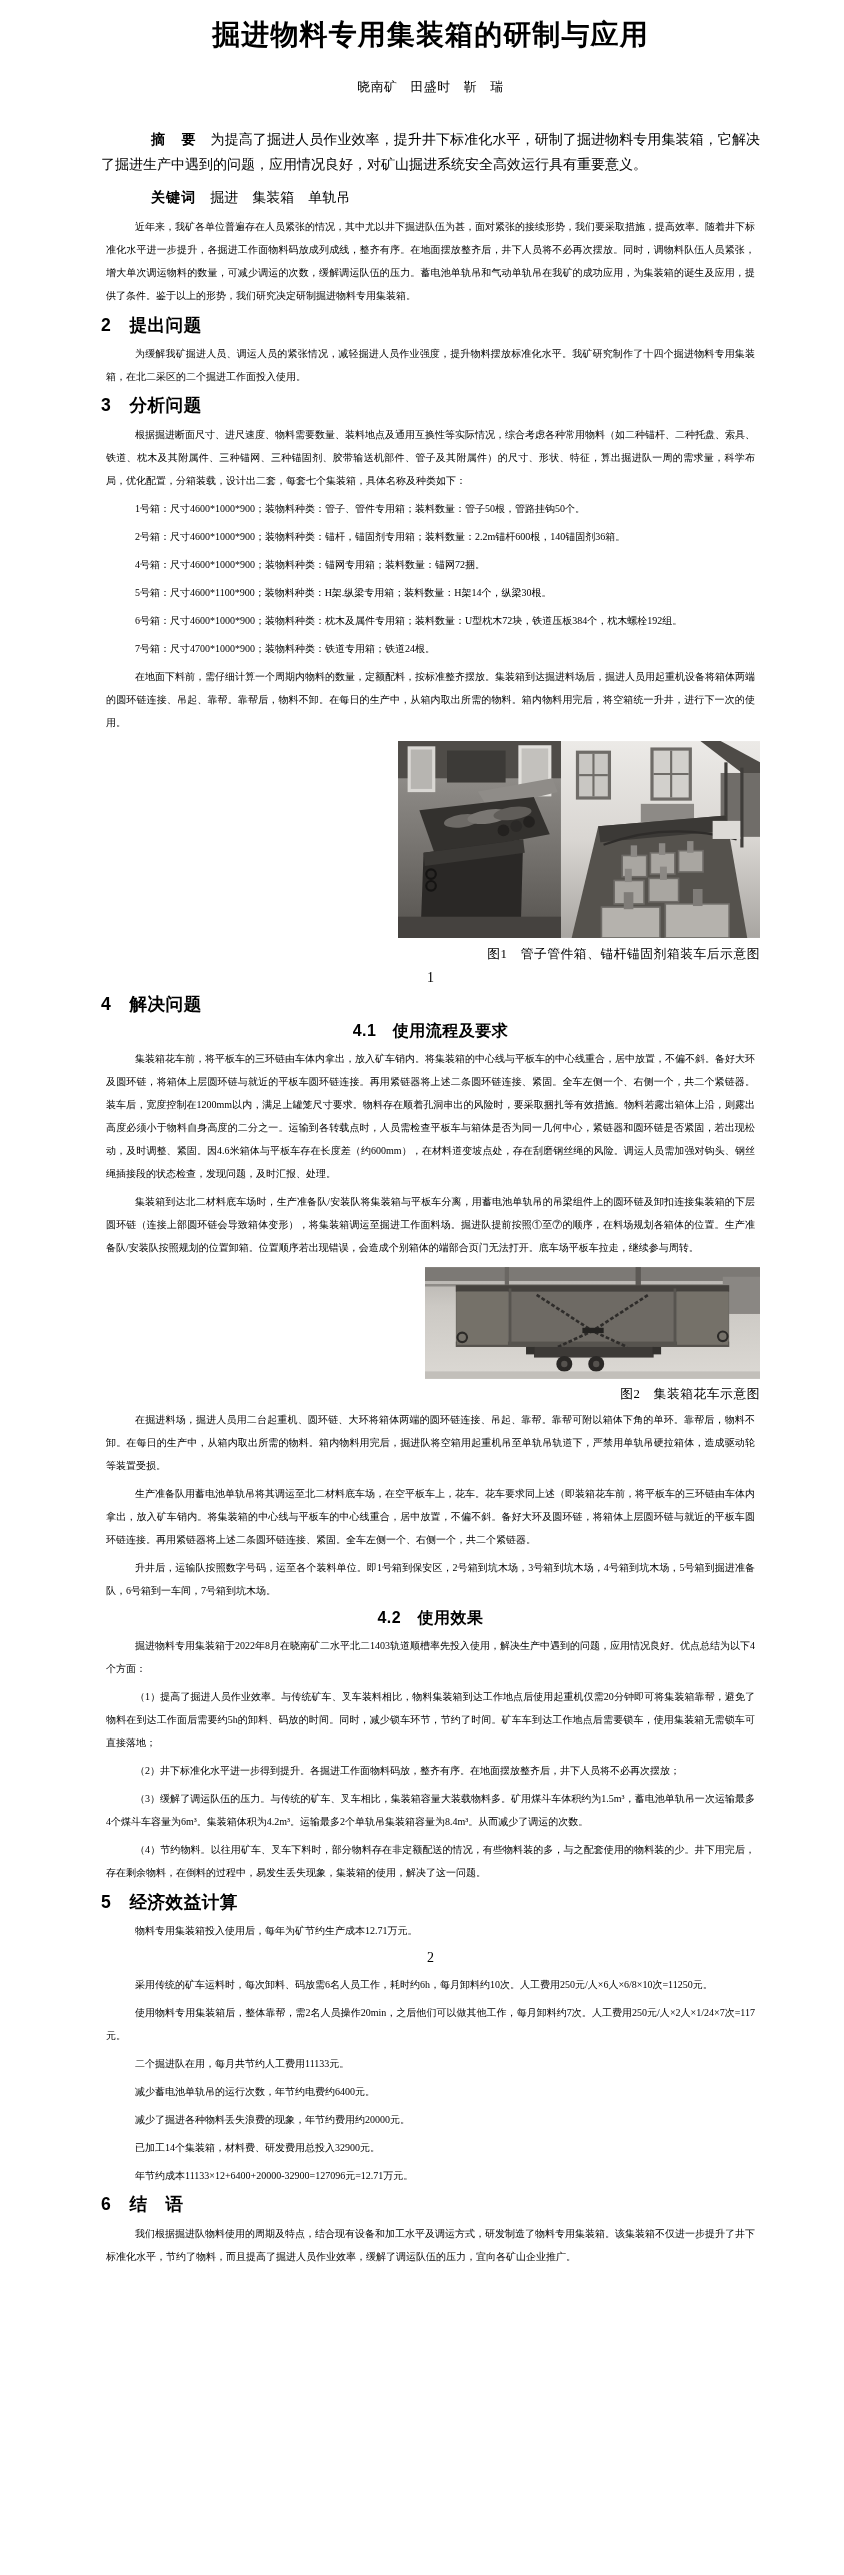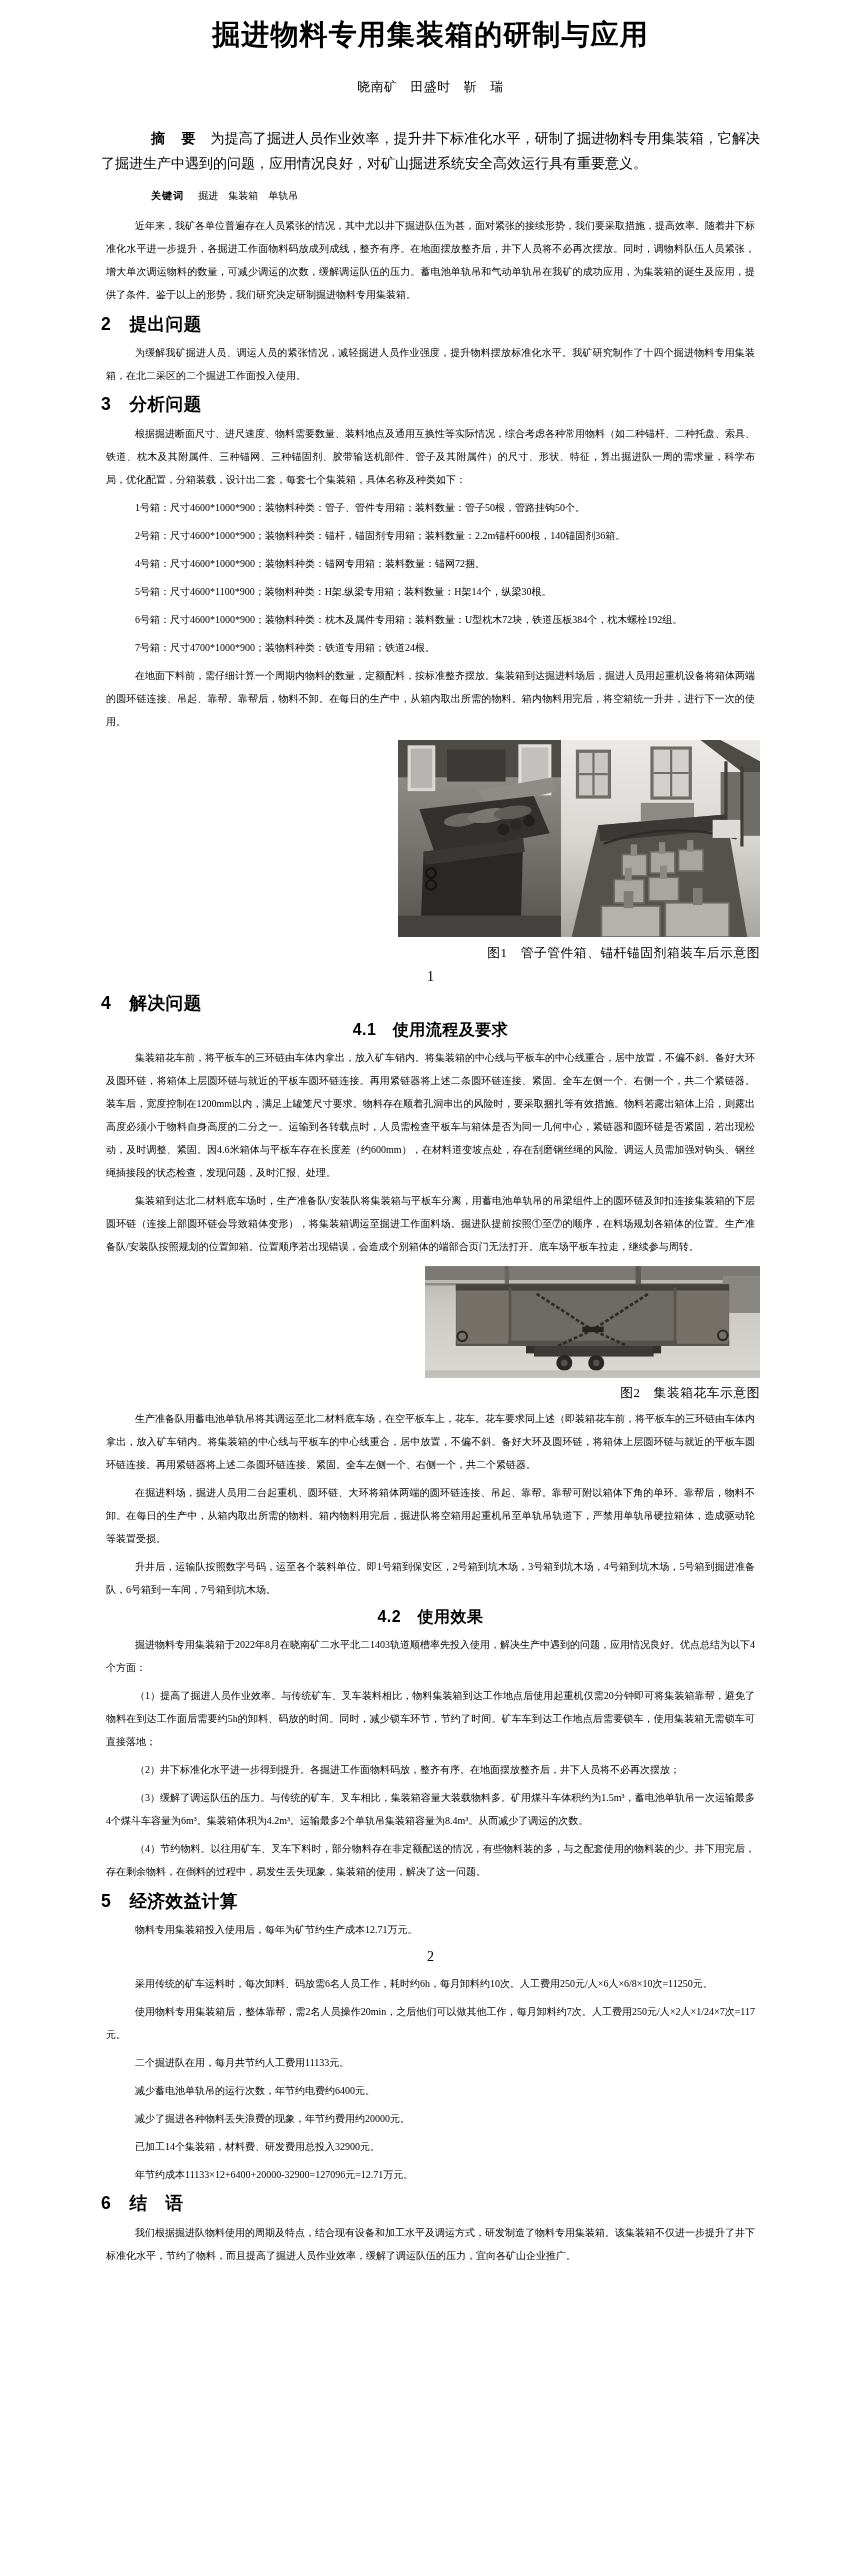--- a/index.html
+++ b/index.html
@@ -31,28 +31,28 @@
     letter-spacing:0.5px;
   }
   .abstract {
     margin:31px 0 0 0;
     font-size:14px;
     line-height:24.5px;
     text-indent:50px;
     text-align:justify;
   }
   .inline-label {
-    font-family:Liberation Mono, monospace;
+    font-family:Liberation Sans, sans-serif;
     font-weight:bold;
     margin-right:14px;
     letter-spacing:1.1px;
   }
   .keywords {
     margin:7.4px 0 0 0;
-    font-size:10px;
+    font-size:14px;
     line-height:24.5px;
     text-indent:50px;
   }
   h2.sec {
     font-family:"Liberation Sans","DejaVu Sans",sans-serif;
     font-weight:bold;
     font-size:17.6px;
     line-height:23.4px;
     margin:6.4px 0 3.2px 0;
     letter-spacing:0.5px;
@@ -253,22 +253,22 @@
         <circle cx="262" cy="182" r="15" fill="#2a2826"></circle>
         <circle cx="322" cy="182" r="15" fill="#2a2826"></circle>
         <circle cx="262" cy="182" r="6" fill="#55524e"></circle>
         <circle cx="322" cy="182" r="6" fill="#55524e"></circle>
         <rect x="0" y="196" width="630" height="14" fill="#c2bfba"></rect>
       </svg>
     </div>
     <figcaption>图2　集装箱花车示意图</figcaption>
   </figure>
 
+  <p class="body">在掘进料场，掘进人员用二台起重机、圆环链、大环将箱体两端的圆环链连接、吊起、靠帮。靠帮可附以箱体下角的单环。靠帮后，物料不卸。在每日的生产中，从箱内取出所需的物料。箱内物料用完后，掘进队将空箱用起重机吊至单轨吊轨道下，严禁用单轨吊硬拉箱体，造成驱动轮等装置受损。</p>
   <p class="body">生产准备队用蓄电池单轨吊将其调运至北二材料底车场，在空平板车上，花车。花车要求同上述（即装箱花车前，将平板车的三环链由车体内拿出，放入矿车销内。将集装箱的中心线与平板车的中心线重合，居中放置，不偏不斜。备好大环及圆环链，将箱体上层圆环链与就近的平板车圆环链连接。再用紧链器将上述二条圆环链连接、紧固。全车左侧一个、右侧一个，共二个紧链器。</p>
-  <p class="body">在掘进料场，掘进人员用二台起重机、圆环链、大环将箱体两端的圆环链连接、吊起、靠帮。靠帮可附以箱体下角的单环。靠帮后，物料不卸。在每日的生产中，从箱内取出所需的物料。箱内物料用完后，掘进队将空箱用起重机吊至单轨吊轨道下，严禁用单轨吊硬拉箱体，造成驱动轮等装置受损。</p>
   <p class="body">升井后，运输队按照数字号码，运至各个装料单位。即1号箱到保安区，2号箱到坑木场，3号箱到坑木场，4号箱到坑木场，5号箱到掘进准备队，6号箱到一车间，7号箱到坑木场。</p>
 
   <h3 class="subsec">4.2　使用效果</h3>
   <p class="body">掘进物料专用集装箱于2022年8月在晓南矿二水平北二1403轨道顺槽率先投入使用，解决生产中遇到的问题，应用情况良好。优点总结为以下4个方面：</p>
   <p class="body">（1）提高了掘进人员作业效率。与传统矿车、叉车装料相比，物料集装箱到达工作地点后使用起重机仅需20分钟即可将集装箱靠帮，避免了物料在到达工作面后需要约5h的卸料、码放的时间。同时，减少锁车环节，节约了时间。矿车车到达工作地点后需要锁车，使用集装箱无需锁车可直接落地；</p>
   <p class="body">（2）井下标准化水平进一步得到提升。各掘进工作面物料码放，整齐有序。在地面摆放整齐后，井下人员将不必再次摆放；</p>
   <p class="body">（3）缓解了调运队伍的压力。与传统的矿车、叉车相比，集装箱容量大装载物料多。矿用煤斗车体积约为1.5m³，蓄电池单轨吊一次运输最多4个煤斗车容量为6m³。集装箱体积为4.2m³。运输最多2个单轨吊集装箱容量为8.4m³。从而减少了调运的次数。</p>
   <p class="body">（4）节约物料。以往用矿车、叉车下料时，部分物料存在非定额配送的情况，有些物料装的多，与之配套使用的物料装的少。井下用完后，存在剩余物料，在倒料的过程中，易发生丢失现象，集装箱的使用，解决了这一问题。</p>
 
   <h2 class="sec">5　经济效益计算</h2>

